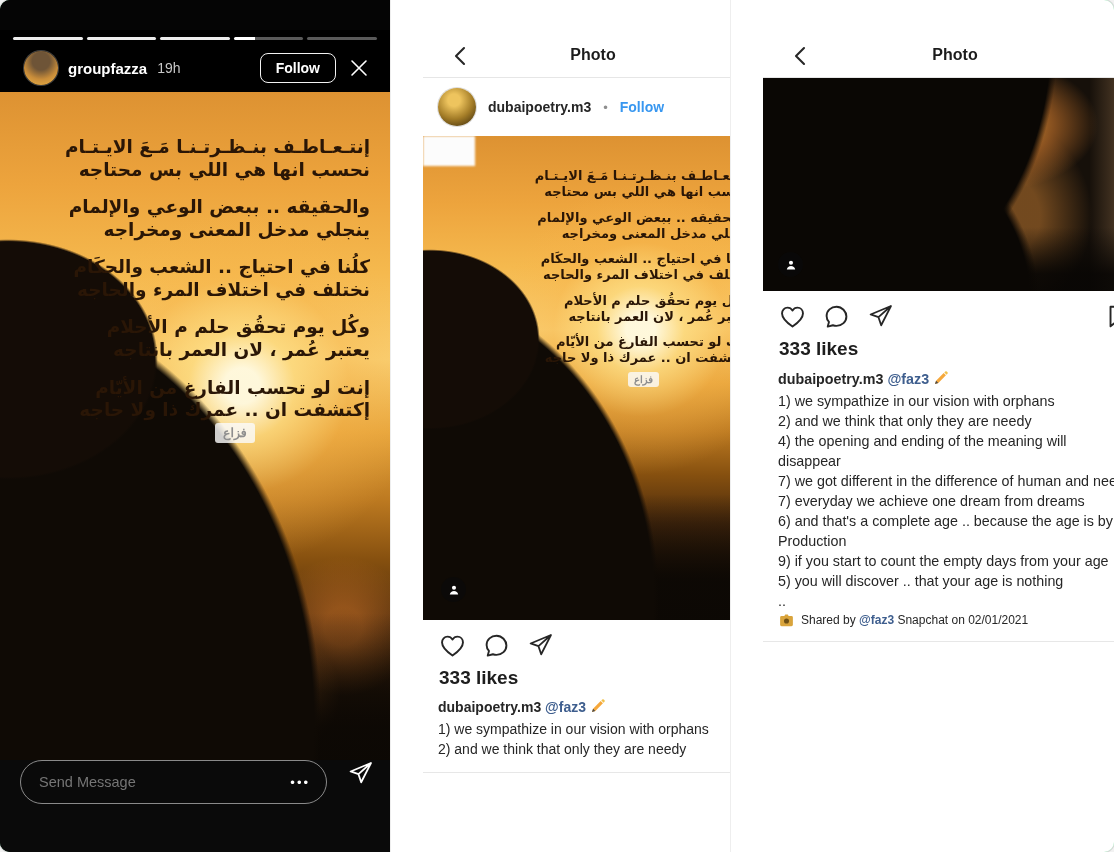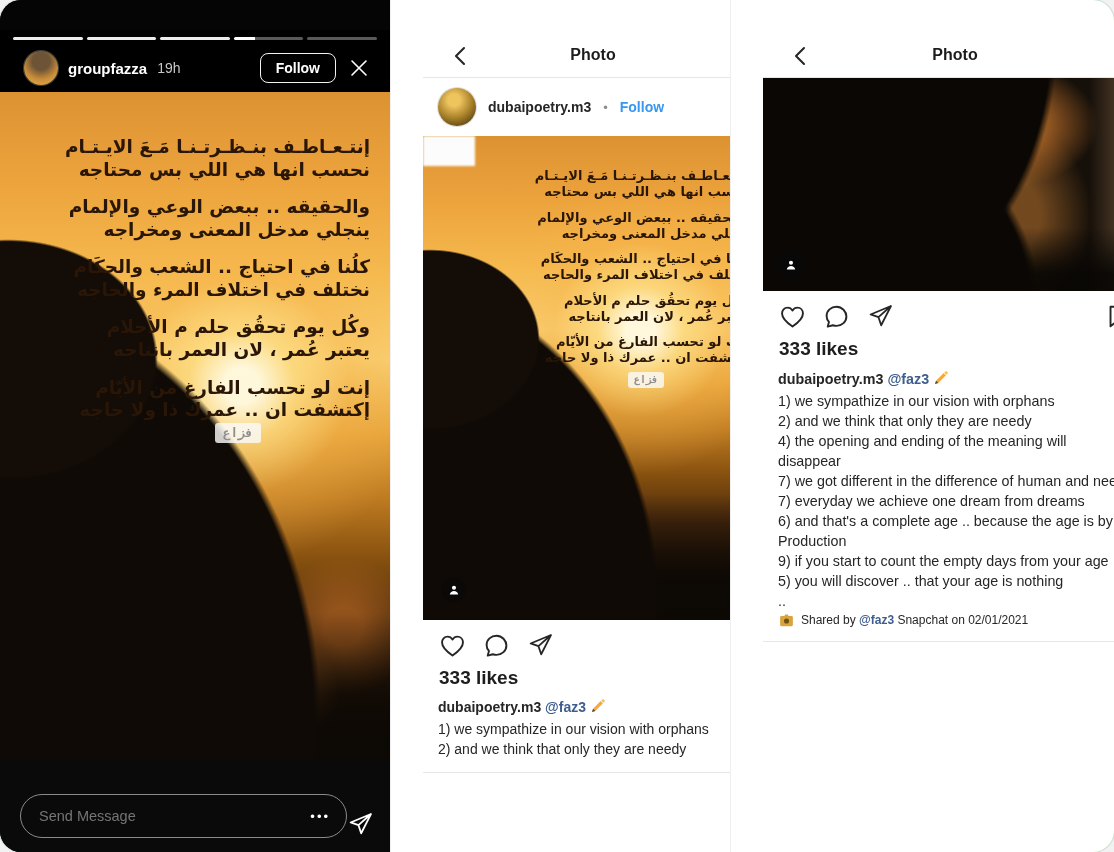--- a/index.html
+++ b/index.html
@@ -1,16 +1,16 @@
 <!DOCTYPE html>
 <html><head>
 <meta charset="utf-8">
 <style>
   html,body{margin:0;padding:0;background:#f2f2f2;font-family:"Liberation Sans","DejaVu Sans",sans-serif;}
-  .screen{position:relative;width:1114px;height:852px;background:#86efac;border-radius:21px;overflow:hidden;
+  .screen{position:relative;width:1114px;height:852px;background:#86efac;border-radius:10px;overflow:hidden;
           box-shadow:0 0 0 1px #d8d8d8;}
 
   
   .story{position:absolute;left:0;top:0;width:390px;height:852px;background:#000;color:#fff;
          display:flex;flex-direction:column;}
   .story-statusbar{height:30px;background:#050505;}
   .story-progress{display:flex;gap:4px;padding:7px 13px 0;}
   .story-progress .seg{height:3px;flex:1;border-radius:2px;background:rgba(255,255,255,.35);}
   .story-progress .seg.watched{background:rgba(255,255,255,.92);}
   .story-progress .seg.current{background:linear-gradient(90deg,#fff 0 30%,rgba(255,255,255,.35) 30%);}
@@ -32,24 +32,24 @@
       linear-gradient(180deg,#dd9232 0%,#eda43d 14%,#f5b94e 27%,#f9cf72 40%,#e7a53c 51%,#bd7a21 61%,#86500f 70%,#4a2a0d 80%,#201307 90%,#120b05 100%);}
   .silhouette{position:absolute;inset:0;pointer-events:none;background:
       radial-gradient(ellipse 150px 120px at 2% 40%, #140c06 98%, rgba(20,12,6,0) 100%),
       radial-gradient(ellipse 360px 430px at -10% 94%, #0f0a05 98%, rgba(15,10,5,0) 100%),
       linear-gradient(0deg, rgba(12,8,4,.92) 0 5%, rgba(12,8,4,0) 22%);}
   .poem{position:absolute;top:44px;left:55px;right:20px;direction:rtl;text-align:right;
       color:#2a1606;font-weight:700;font-size:18.5px;line-height:1.22;
       font-family:"DejaVu Sans",sans-serif;}
   .poem .stanza{margin-bottom:15px;}
   .watermark{position:absolute;background:rgba(250,250,250,.82);color:#8e8e8e;font-weight:700;
-      border-radius:3px;letter-spacing:1px;font-family:Liberation Mono, monospace;}
+      border-radius:3px;letter-spacing:1px;font-family:Liberation Serif, serif;}
   .story-image .watermark{left:215px;top:331px;font-size:12.5px;padding:2px 8px;}
 
-  .story-footer{flex:1;display:flex;align-items:flex-end;gap:0;padding:0 16px 14px 20px;background:#0a0a0a;}
+  .story-footer{flex:1;display:flex;align-items:flex-start;gap:20px;padding:0 16px 14px 20px;background:#0a0a0a;}
   .msg-pill{flex:1;height:44px;border:1px solid #8a8a8a;border-radius:24px;display:flex;align-items:center;
       padding:0 16px;box-sizing:border-box;}
   .msg-pill input{flex:1;background:none;border:none;outline:none;color:#d8d8d8;font-size:14.5px;
       font-family:"Liberation Sans",sans-serif;}
   .pill-dots{color:#fff;letter-spacing:2px;font-size:13px;cursor:pointer;}
 
   
   .post{position:absolute;top:0;height:852px;background:#fff;color:#262626;padding-left:32px;}
   .post.mid{left:390px;width:340px;border-left:1px solid #eee;}
   .post.right{left:730px;width:384px;border-left:1px solid #eee;}

